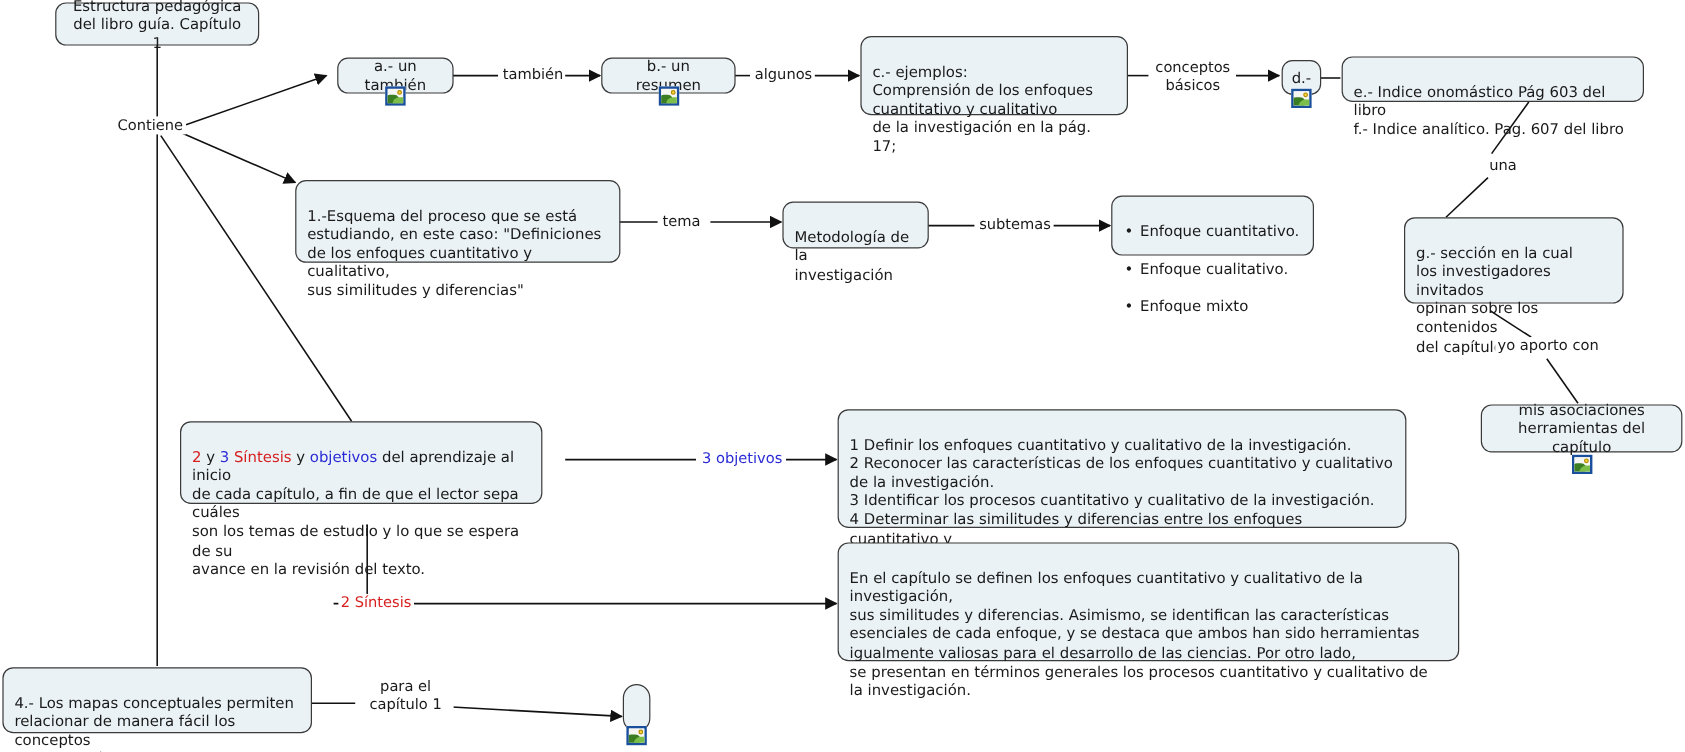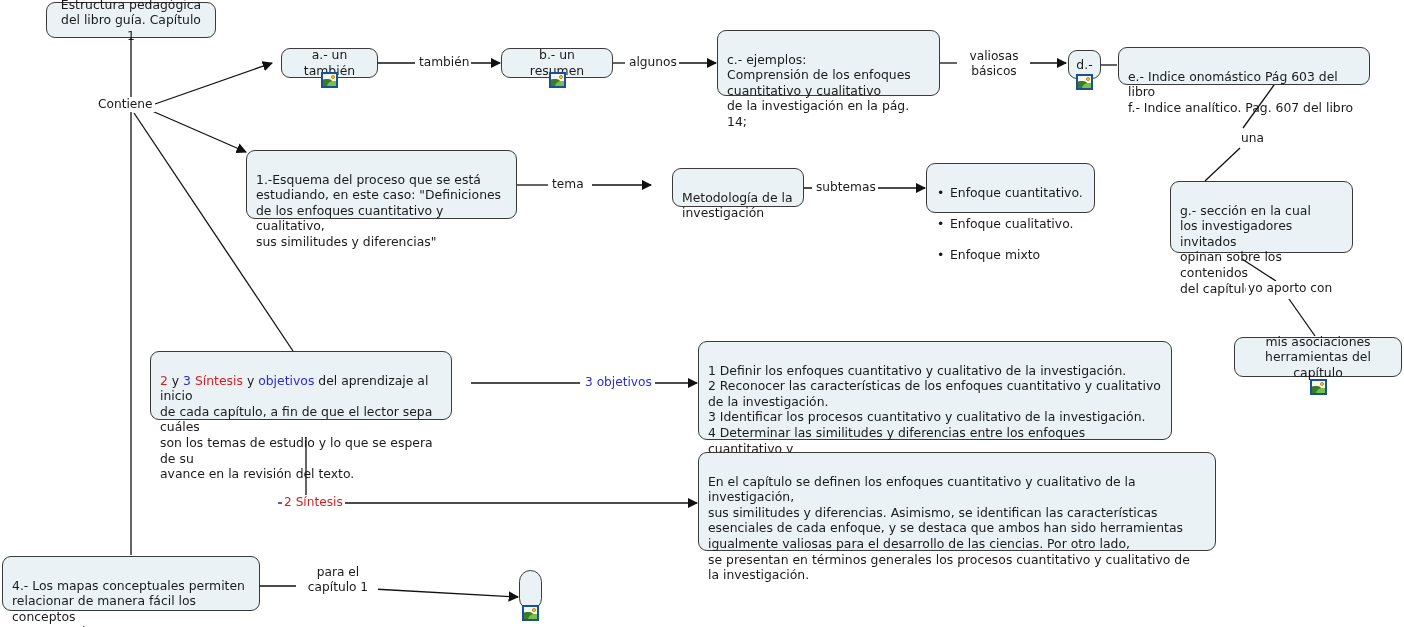--- a/index.html
+++ b/index.html
@@ -135,21 +135,21 @@
     <span class="sky"></span>
     <span class="sun"></span>
     <span class="hill1"></span>
     <span class="hill2"></span>
   </div>
 
   <div class="node" style="left:717px;top:30px;width:223px;height:66px;">
     <span>c.- ejemplos:
 Comprensión de los enfoques
 cuantitativo y cualitativo
-de la investigación en la pág. 14;</span>
+de la investigación en la pág. 17;</span>
   </div>
 
   <div class="node center" style="left:1068px;top:50px;width:33px;height:29px;">
     <span>d.-</span>
   </div>
   <div class="imgicon" style="left:1076px;top:74px;">
     <span class="sky"></span>
     <span class="sun"></span>
     <span class="hill1"></span>
     <span class="hill2"></span>
@@ -160,21 +160,21 @@
 f.- Indice analítico. Pag. 607 del libro</span>
   </div>
 
   <div class="node" style="left:246px;top:150px;width:271px;height:69px;">
     <span>1.-Esquema del proceso que se está
 estudiando, en este caso: "Definiciones
 de los enfoques cuantitativo y cualitativo,
 sus similitudes y diferencias"</span>
   </div>
 
-  <div class="node" style="left:672px;top:168px;width:132px;height:39px;">
+  <div class="node" style="left:652px;top:168px;width:122px;height:39px;">
     <span>Metodología de la
 investigación</span>
   </div>
 
   <div class="node bullets" style="left:926px;top:163px;width:169px;height:50px;">
     <span class="bul">Enfoque cuantitativo.</span>
     <span class="bul">Enfoque cualitativo.</span>
     <span class="bul">Enfoque mixto</span>
   </div>
 
@@ -234,21 +234,21 @@
     <span class="hill1"></span>
     <span class="hill2"></span>
   </div>
 
   <div class="edge-label" style="left:96px;top:97px;">Contiene</div>
 
   <div class="edge-label" style="left:417px;top:55px;">también</div>
 
   <div class="edge-label" style="left:627px;top:55px;">algunos</div>
 
-  <div class="edge-label" style="left:958px;top:49px;width:68px;">valiosas
+  <div class="edge-label" style="left:958px;top:49px;width:68px;">conceptos
 básicos</div>
 
   <div class="edge-label" style="left:550px;top:177px;">tema</div>
 
   <div class="edge-label" style="left:814px;top:180px;">subtemas</div>
 
   <div class="edge-label" style="left:1239px;top:131px;">una</div>
 
   <div class="edge-label" style="left:1246px;top:281px;">yo aporto con</div>
 

